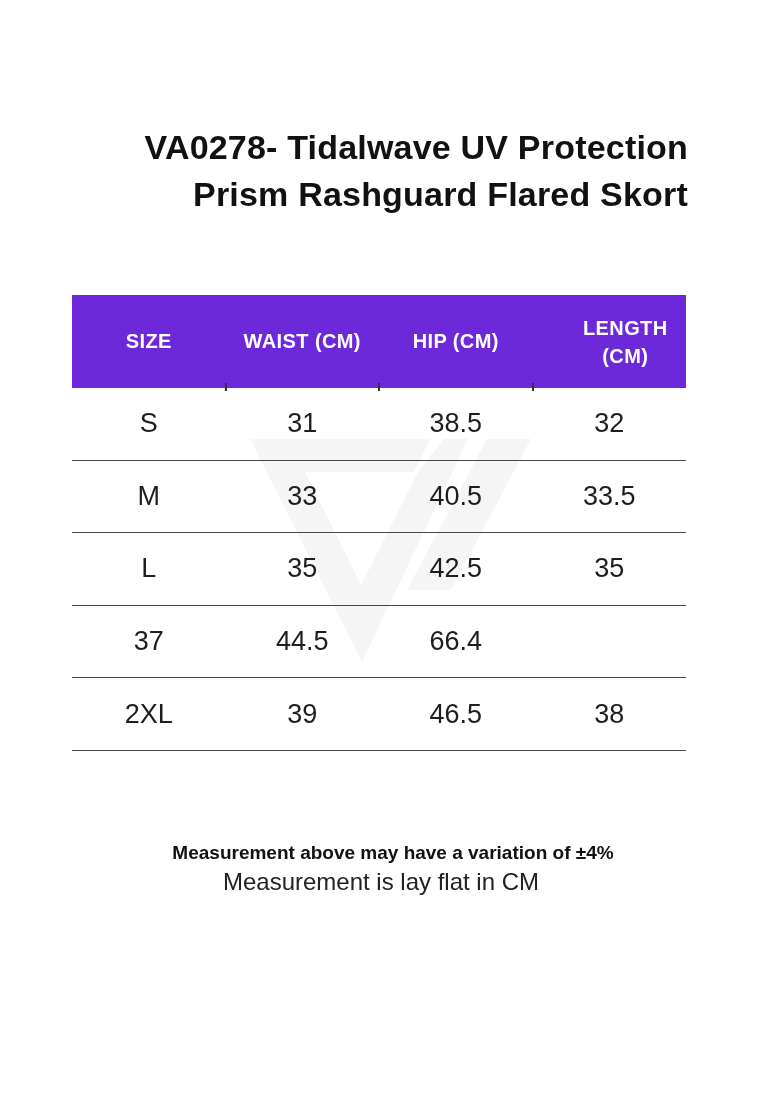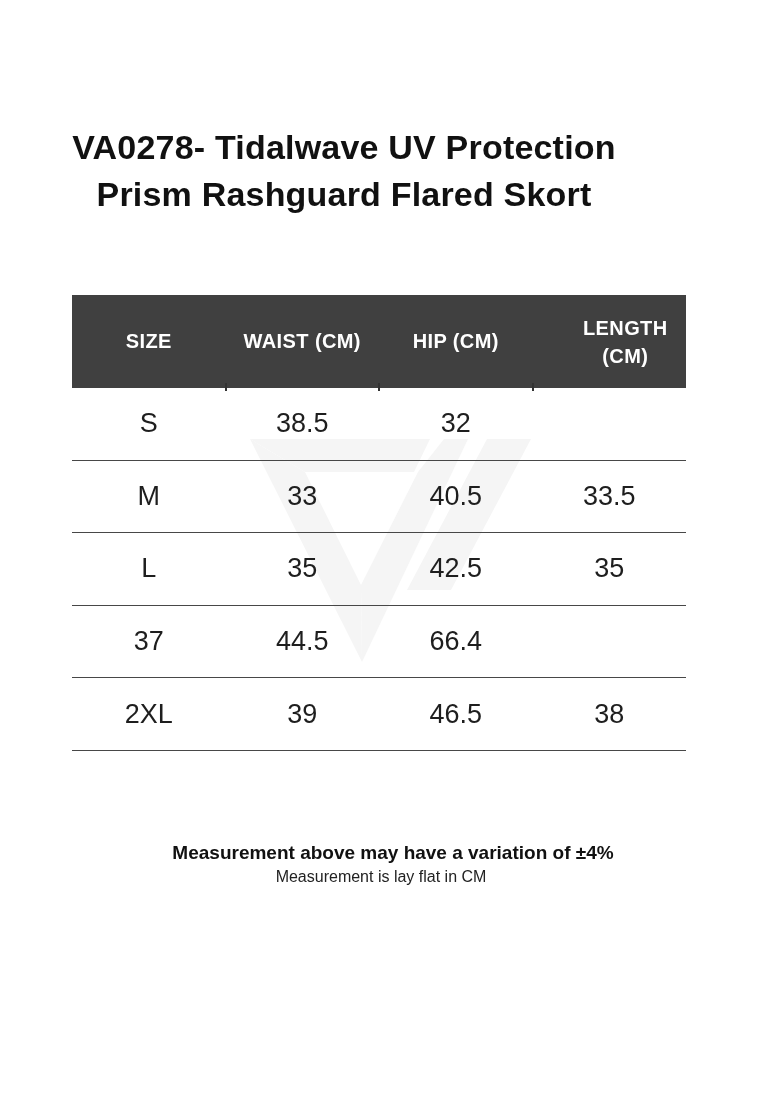--- a/index.html
+++ b/index.html
@@ -8,30 +8,30 @@
     background:#ffffff;
     font-family:"Liberation Sans", sans-serif;
     position:relative;
     overflow:hidden;
   }
   .watermark-svg{
     position:absolute;left:0;top:0;z-index:0;pointer-events:none;
   }
   .page-title{
     position:absolute;top:124px;left:0;width:688px;
-    text-align:center;
+    text-align:right;
     font-size:34px;line-height:47px;font-weight:bold;
     color:#111111;letter-spacing:0.2px;
     z-index:1;
   }
   .size-table{
     position:absolute;left:72px;top:295px;width:614px;z-index:1;
   }
   .thead{
-    height:93px;background:#404040;display:flex;position:relative;
+    height:93px;background:#6d28d9;display:flex;position:relative;
   }
   .th{
     width:25%;display:flex;align-items:center;justify-content:center;
     color:#ffffff;font-weight:bold;font-size:20px;letter-spacing:0.4px;
     text-align:center;
   }
   .th span{display:inline-block;}
   .th span.narrow{max-width:95px;line-height:1.4;margin-left:32px;}
   .tick{
     position:absolute;width:2px;height:8px;background:#333333;top:88px;z-index:2;
@@ -47,21 +47,21 @@
   .td{
     width:25%;display:flex;align-items:center;justify-content:center;
     font-size:27px;color:#1e1e1e;
   }
   .footnote-bold{
     position:absolute;top:842px;left:0;width:762px;text-align:center;
     font-size:19px;font-weight:bold;color:#111111;z-index:1;margin-left:12px;
   }
   .footnote-regular{
     position:absolute;top:868px;left:0;width:762px;text-align:center;
-    font-size:16px;font-weight:normal;color:#222222;z-index:1;
+    font-size:24px;font-weight:normal;color:#222222;z-index:1;
   }
 </style>
 </head>
 <body>
 
 <svg class="watermark-svg" width="762" height="1100" viewBox="0 0 762 1100" aria-hidden="true">
 
   <polygon points="250,439 430,439 414,472 305,472" fill="#f5f5f5"></polygon>
 
   <polygon points="250,439 305,472 361,585 362,662" fill="#f5f5f5"></polygon>
@@ -90,20 +90,21 @@
     <div class="th">
       <span class="narrow">LENGTH (CM)</span>
     </div>
     <div class="tick t1"></div>
     <div class="tick t2"></div>
     <div class="tick t3"></div>
   </div>
 
   <div class="tr">
     <div class="td">S</div>
+    <div class="td">31</div>
     <div class="td">38.5</div>
     <div class="td">32</div>
   </div>
   <div class="tr">
     <div class="td">M</div>
     <div class="td">33</div>
     <div class="td">40.5</div>
     <div class="td">33.5</div>
   </div>
   <div class="tr">

